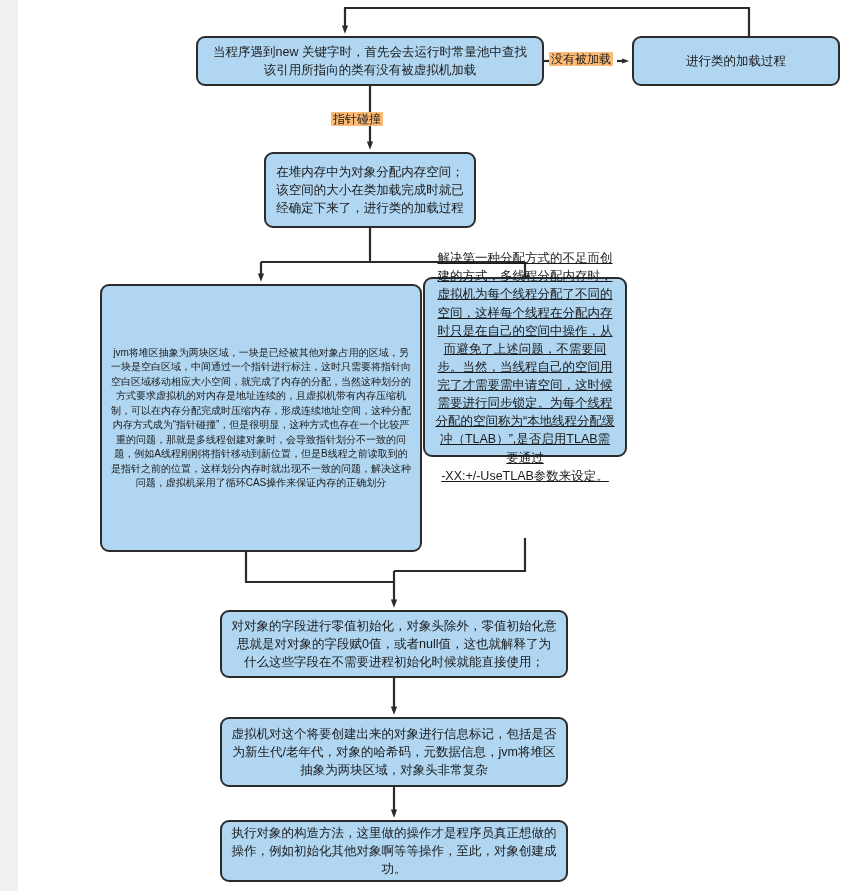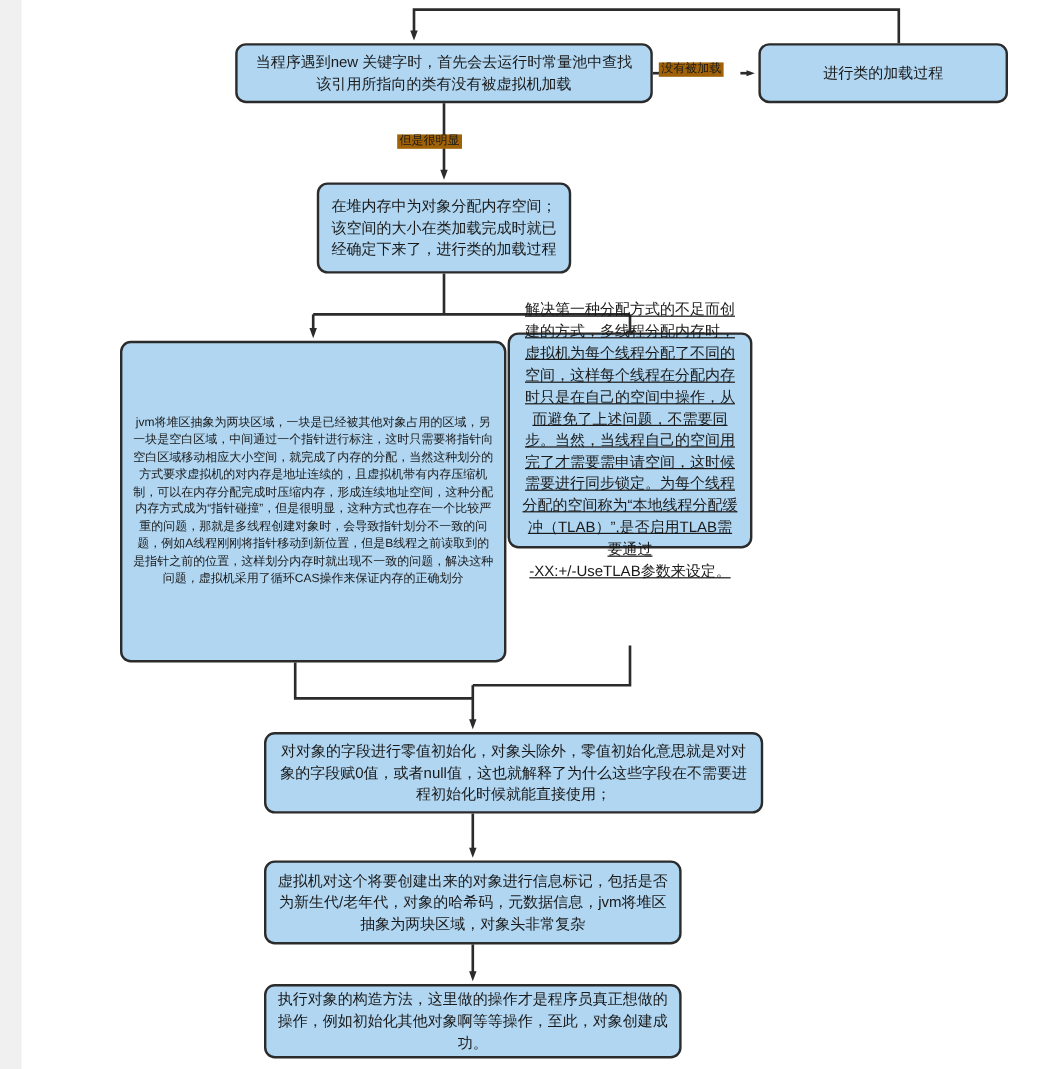--- a/index.html
+++ b/index.html
@@ -52,36 +52,36 @@
     font-size: 12.5px;
     z-index: 2;
   }
   .node .txt {
     display: block;
     width: 100%;
     white-space: pre-line;
   }
   .edge-label {
     position: absolute;
-    font-size: 10px;
+    font-size: 12px;
     color: #1a1a1a;
-    background: #a16207;
+    background: #fdba74;
     padding: 0 2px;
     white-space: nowrap;
     z-index: 3;
     line-height: 1.2;
   }
   
   #n-new       { left: 196px; top: 36px;  width: 348px; height: 50px; align-items: center; }
   #n-load      { left: 632px; top: 36px;  width: 208px; height: 50px; text-align: center; }
   #n-alloc     { left: 264px; top: 152px; width: 212px; height: 76px; }
   #n-bump      { left: 100px; top: 284px; width: 322px; height: 268px;
                  font-size: 10px; }
   #n-tlab      { left: 423px; top: 277px; width: 204px; height: 180px; text-decoration: underline; }
-  #n-zero      { left: 220px; top: 610px; width: 416px; height: 68px; }
+  #n-zero      { left: 220px; top: 610px; width: 348px; height: 68px; }
   #n-mark      { left: 220px; top: 717px; width: 348px; height: 70px; }
   #n-ctor      { left: 220px; top: 820px; width: 348px; height: 62px; }
 
   #lbl-loaded  { left: 331px; top: 112px; }
   #lbl-notload { left: 549px; top: 52px; }
 </style>
 </head>
 <body>
 
 <div id="canvas">
@@ -150,17 +150,17 @@
   </div>
 
   <div class="node" id="n-mark">
     <span class="txt">虚拟机对这个将要创建出来的对象进行信息标记，包括是否为新生代/老年代，对象的哈希码，元数据信息，jvm将堆区抽象为两块区域，对象头非常复杂</span>
   </div>
 
   <div class="node" id="n-ctor">
     <span class="txt">执行对象的构造方法，这里做的操作才是程序员真正想做的操作，例如初始化其他对象啊等等操作，至此，对象创建成功。</span>
   </div>
 
-  <div class="edge-label" id="lbl-loaded">但是很明显</div>
+  <div class="edge-label" id="lbl-loaded">指针碰撞</div>
 
   <div class="edge-label" id="lbl-notload">没有被加载</div>
 
 </div>
 
 </body></html>

